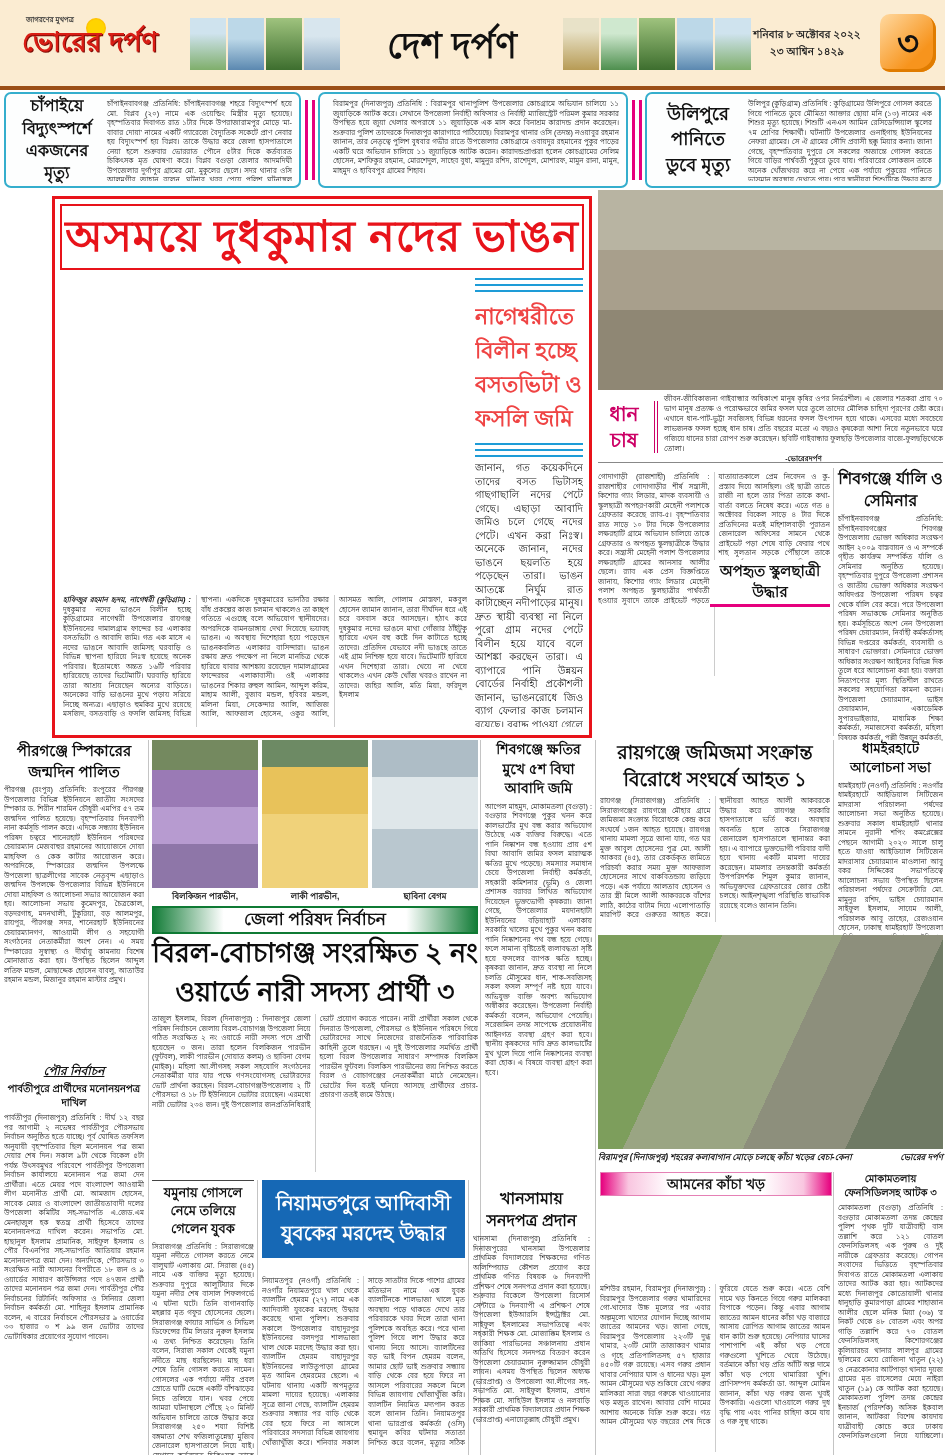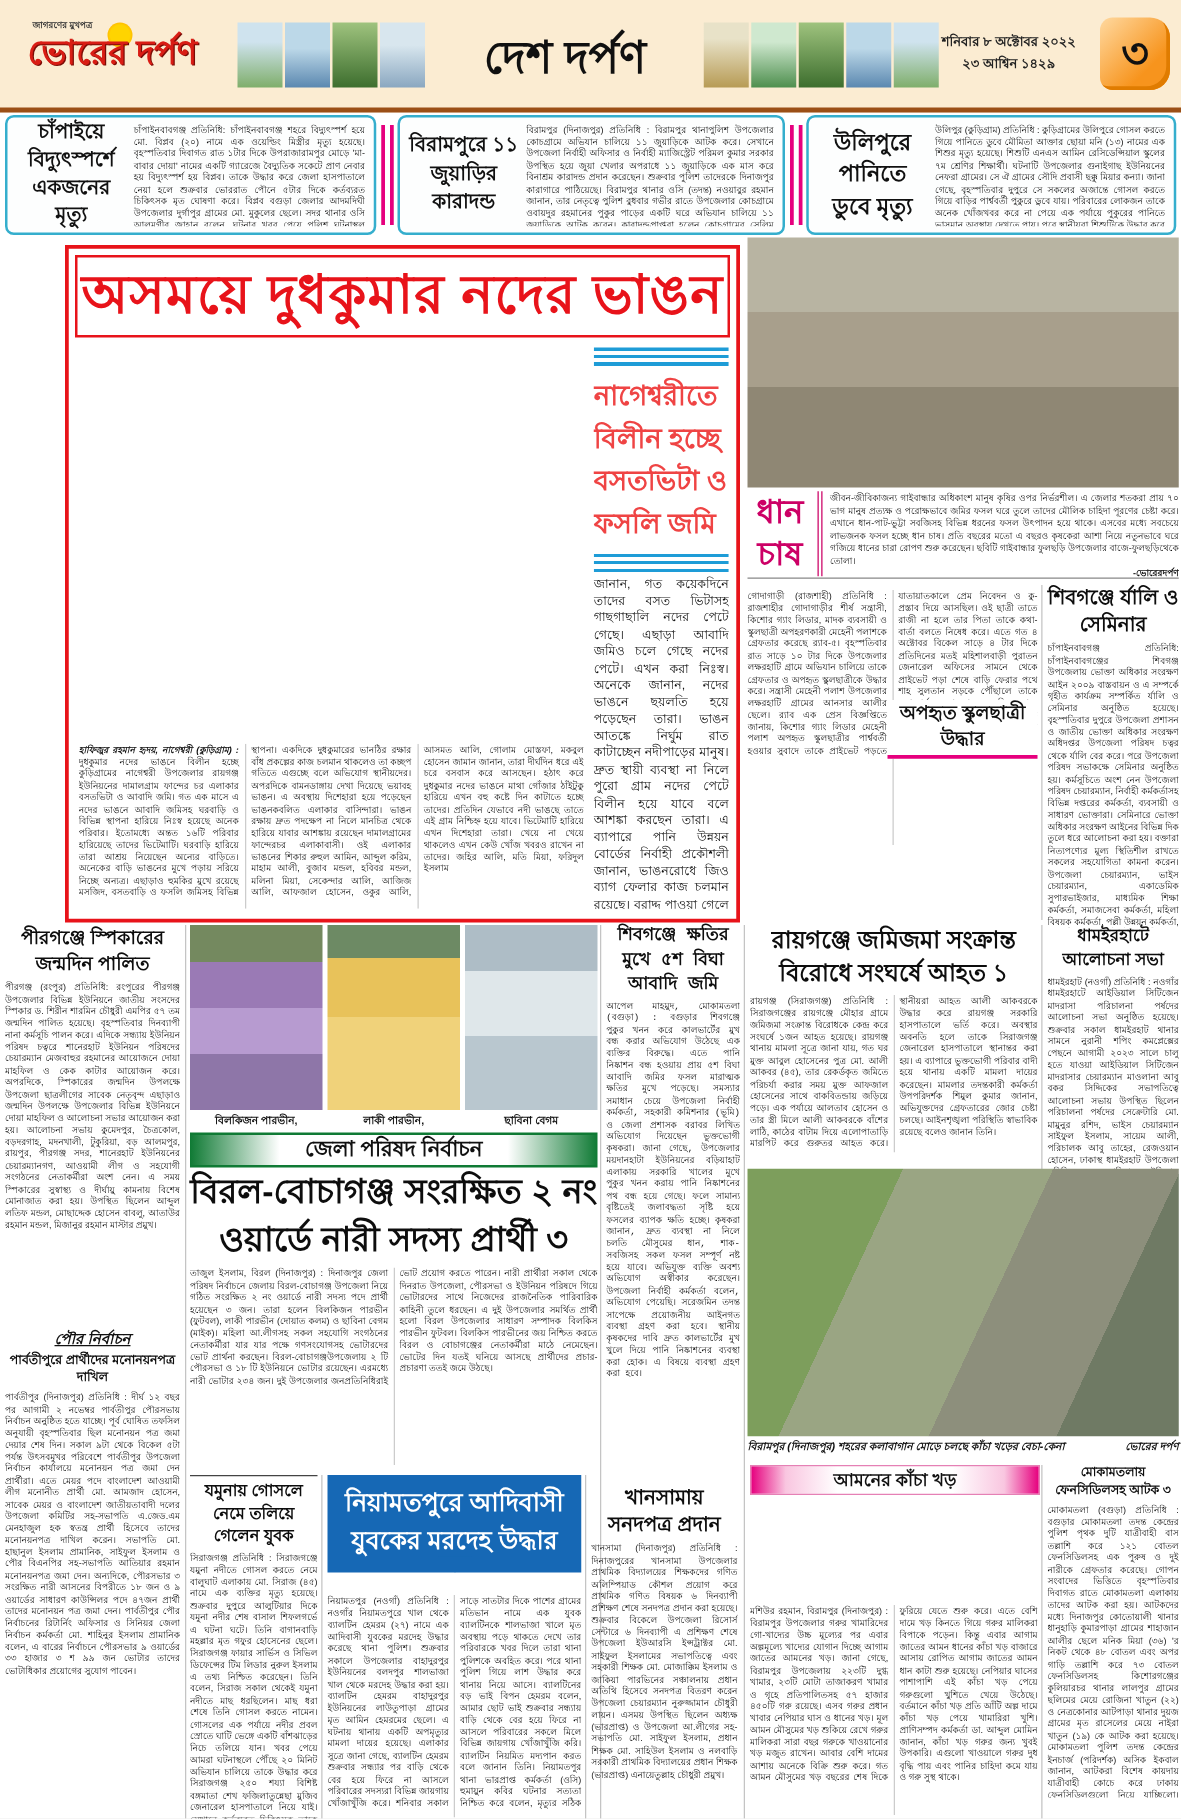--- a/index.html
+++ b/index.html
@@ -52,24 +52,24 @@
   .subhead{font-size:22px;font-weight:800;line-height:1.55;color:#ef4444;padding:4px 0;}
   .sidebody{font-size:10px;line-height:1.35;text-align:justify;}
   .maincols{position:absolute;left:8px;top:396px;width:404px;height:132px;font-size:7.2px;line-height:1.32;
             text-align:justify;column-count:3;column-gap:10px;column-rule:1px solid #cccccc;overflow:hidden;}
   .byline{font-weight:bold;font-style:italic;}
   
   .rice-photo{left:598px;top:190px;width:345px;height:200px;
       background:linear-gradient(180deg,#b8b4a2 0 30%,#a89f8c 30% 60%,#8f8774 60% 100%),
       radial-gradient(circle at 30% 45%,#3d3a33 6%,transparent 7%);}
   .ricecap{left:598px;top:394px;width:345px;height:66px;display:flex;}
-  .ricelabel{flex:0 0 52px;color:#cc0066;font-size:26px;font-weight:800;line-height:1.3;
+  .ricelabel{flex:0 0 52px;color:#cc0066;font-size:20px;font-weight:800;line-height:1.3;
              align-self:center;text-align:center;border-right:4px double #cc0066;padding-right:4px;margin-right:6px;}
   .riceText{flex:1;font-size:7.2px;line-height:1.4;text-align:justify;}
-  .ricecredit{text-align:right;font-weight:bold;}
+  .ricecredit{text-align:center;font-weight:bold;}
   .art-headline{font-weight:800;text-align:center;color:#0d0d0d;}
   .art-body{font-size:7.2px;line-height:1.32;text-align:justify;overflow:hidden;}
   .twocol{column-count:2;column-gap:9px;column-rule:1px solid #cccccc;}
   .inset{position:absolute;right:0;top:92px;width:120px;height:44px;background:#ffffff;
          font-size:15px;font-weight:800;text-align:center;line-height:1.4;border-bottom:3px solid #e6007e;}
   
   .greenbanner{background:linear-gradient(90deg,#0f7a34 0%,#ffffff 22%,#ffffff 78%,#0f7a34 100%);
                border-top:2px solid #0f7a34;border-bottom:2px solid #0f7a34;
                font-size:17px;font-weight:800;text-align:center;line-height:24px;}
   .pinkbanner{background:linear-gradient(90deg,#e6007e 0%,#f9c6e0 12%,#ffffff 30%,#ffffff 70%,#f9c6e0 88%,#e6007e 100%);
@@ -124,21 +124,20 @@
     </div>
     <div class="abs pagenum">৩</div>
   </div>
 
   <div class="abs brief" style="left:4px;width:297px;">
     <div class="brief-title" style="font-size:16px;">চাঁপাইয়ে বিদ্যুৎস্পর্শে একজনের মৃত্যু</div>
     <div class="brief-body">চাঁপাইনবাবগঞ্জ প্রতিনিধি: চাঁপাইনবাবগঞ্জ শহরে বিদ্যুৎস্পর্শ হয়ে মো. বিপ্লব (২০) নামে এক ওয়েল্ডিং মিস্ত্রীর মৃত্যু হয়েছে। বৃহস্পতিবার দিবাগত রাত ১টার দিকে উপরাজারামপুর মোড়ে 'মা-বাবার দোয়া' নামের একটি গ্যারেজে বৈদ্যুতিক সকেটে প্রাণ নেবার হয় বিদ্যুৎস্পর্শ হয় বিপ্লব। তাকে উদ্ধার করে জেলা হাসপাতালে নেয়া হলে শুক্রবার ভোররাত পৌনে ৫টার দিকে কর্তব্যরত চিকিৎসক মৃত ঘোষণা করে। বিপ্লব বগুড়া জেলার আদমদিঘী উপজেলার দুর্গাপুর গ্রামের মো. মুকুলের ছেলে। সদর থানার ওসি আলমগীর জাহান বলেন, ঘটনার খবর পেয়ে পুলিশ ঘটনাস্থল পরিদর্শন ও বিপ্লবের মরদেহ উদ্ধার করে। মুকুল কাজ শিখতে বগুড়া থেকে চাঁপাইনবাবগঞ্জ এসেছিল। শুক্রবার দুপুরে কোন ময়নাতদন্ত ছাড়াই পরিবারের নিকট মরদেহ হস্তান্তর করা হয়েছে।</div>
   </div>
   <div class="abs pinkbars" style="left:305px;"></div>
   <div class="abs brief" style="left:318px;width:310px;">
-    <div class="brief-title" style="font-size:16px;">বিরামপুরে ১১ জুয়াড়ির কারাদন্ড</div>
     <div class="brief-body">বিরামপুর (দিনাজপুর) প্রতিনিধি : বিরামপুর থানাপুলিশ উপজেলার কোচগ্রামে অভিযান চালিয়ে ১১ জুয়াড়িকে আটক করে। সেখানে উপজেলা নির্বাহী অফিসার ও নির্বাহী ম্যাজিস্ট্রেট পরিমল কুমার সরকার উপস্থিত হয়ে জুয়া খেলার অপরাধে ১১ জুয়াড়িকে এক মাস করে বিনাশ্রম কারাদন্ড প্রদান করেছেন। শুক্রবার পুলিশ তাদেরকে দিনাজপুর কারাগারে পাঠিয়েছে। বিরামপুর থানার ওসি (তদন্ত) নওয়াবুর রহমান জানান, তার নেতৃত্বে পুলিশ বুধবার গভীর রাতে উপজেলার কোচগ্রামে ওবায়দুর রহমানের পুকুর পাড়ের একটি ঘরে অভিযান চালিয়ে ১১ জুয়াড়িকে আটক করেন। কারাদন্ডপ্রাপ্তরা হলেন কোচগ্রামের সেলিম হোসেন, মশফিকুর রহমান, মোরশেদুল, সাহেব বুধা, মামুনুর রশিদ, রাশেদুল, মোশারফ, মামুন রানা, মামুন, মাহমুদ ও হাবিবপুর গ্রামের শিহাব।</div>
   </div>
   <div class="abs pinkbars" style="left:632px;"></div>
   <div class="abs brief" style="left:645px;width:296px;">
     <div class="brief-title" style="font-size:18px;">উলিপুরে পানিতে ডুবে মৃত্যু</div>
     <div class="brief-body">উলিপুর (কুড়িগ্রাম) প্রতিনিধি : কুড়িগ্রামের উলিপুরে গোসল করতে গিয়ে পানিতে ডুবে মৌমিতা আক্তার ছোয়া মনি (১৩) নামের এক শিশুর মৃত্যু হয়েছে। শিশুটি এনএস আমিন রেসিডেন্সিয়াল স্কুলের ৭ম শ্রেণির শিক্ষার্থী। ঘটনাটি উপজেলার গুনাইগাছ ইউনিয়নের নেফরা গ্রামের। সে ঐ গ্রামের সৌদি প্রবাসী ছক্কু মিয়ার কন্যা। জানা গেছে, বৃহস্পতিবার দুপুরে সে সকলের অজান্তে গোসল করতে গিয়ে বাড়ির পার্শ্ববর্তী পুকুরে ডুবে যায়। পরিবারের লোকজন তাকে অনেক খোঁজখবর করে না পেয়ে এক পর্যায়ে পুকুরের পানিতে ভাসমান অবস্থায় দেখতে পায়। পরে স্থানীয়রা শিশুটিকে উদ্ধার করে উপজেলা স্বাস্থ্য কমপ্লেক্সে নিলে কর্তব্যরত চিকিৎসক তাকে মৃত ঘোষণা করেন। উলিপুর থানার পুলিশ পরিদর্শক (তদন্ত) মো. রুহুল আমীন ঘটনার সত্যতা নিশ্চিত করেছেন।</div>
   </div>
 
   <div class="abs mainbox">
     <div class="main-headline">অসময়ে দুধকুমার নদের ভাঙন</div>
@@ -197,21 +196,21 @@
   <div class="abs portrait po2" style="left:262px;"></div>
   <div class="abs portrait po3" style="left:372px;"></div>
   <div class="abs photocap" style="left:152px;top:890px;width:106px;">বিলকিজন পারভীন,</div>
   <div class="abs photocap" style="left:262px;top:890px;width:106px;">লাকী পারভীন,</div>
   <div class="abs photocap" style="left:372px;top:890px;width:106px;">ছাবিনা বেগম</div>
 
   <div class="abs greenbanner" style="left:152px;top:906px;width:326px;height:24px;">জেলা পরিষদ নির্বাচন</div>
   <div class="abs art-headline" style="left:152px;top:934px;width:326px;height:78px;font-size:27px;line-height:39px;">বিরল-বোচাগঞ্জ সংরক্ষিত ২ নং ওয়ার্ডে নারী সদস্য প্রার্থী ৩</div>
   <div class="abs art-body twocol" style="left:152px;top:1014px;width:326px;height:158px;">তাজুল ইসলাম, বিরল (দিনাজপুর) : দিনাজপুর জেলা পরিষদ নির্বাচনে জেলায় বিরল-বোচাগঞ্জ উপজেলা নিয়ে গঠিত সংরক্ষিত ২ নং ওয়ার্ডে নারী সদস্য পদে প্রার্থী হয়েছেন ৩ জন। তারা হলেন বিলকিজন পারভীন (ফুটবল), লাকী পারভীন (দোয়াত কলম) ও ছাবিনা বেগম (মাইক)। মহিলা আ.লীগসহ সকল সহযোগি সংগঠনের নেতাকর্মীরা যার যার পক্ষে গণসংযোগসহ ভোটারদের ভোট প্রার্থনা করছেন। বিরল-বোচাগঞ্জউপজেলায় ২ টি পৌরসভা ও ১৮ টি ইউনিয়নে ভোটার রয়েছেন। এরমধ্যে নারী ভোটার ২৩৪ জন। দুই উপজেলার জনপ্রতিনিধিরাই ভোট প্রয়োগ করতে পারেন। নারী প্রার্থীরা সকাল থেকে দিনরাত উপজেলা, পৌরসভা ও ইউনিয়ন পরিষদে গিয়ে ভোটারদের সাথে নিজেদের রাজনৈতিক পারিবারিক কাহিনী তুলে ধরছেন। এ দুই উপজেলার সমর্থিত প্রার্থী হলো বিরল উপজেলার সাধারণ সম্পাদক বিলকিস পারভীন ফুটবল। বিলকিস পারভীনের জয় নিশ্চিত করতে বিরল ও বোচাগঞ্জের নেতাকর্মীরা মাঠে নেমেছেন। ভোটের দিন যতই ঘনিয়ে আসছে প্রার্থীদের প্রচার-প্রচারণা ততই জমে উঠছে।</div>
 
-  <div class="abs" style="left:485px;top:740px;width:107px;height:438px;font-family:Liberation Mono, monospace;">
+  <div class="abs" style="left:485px;top:740px;width:107px;height:438px;">
     <div class="art-headline" style="font-size:14px;line-height:1.4;">শিবগঞ্জে ক্ষতির মুখে ৫শ বিঘা আবাদি জমি</div>
     <div class="art-body" style="margin-top:3px;height:390px;">আপেল মাহমুদ, মোকামতলা (বগুড়া) : বগুড়ার শিবগঞ্জে পুকুর খনন করে কালভার্টের মুখ বন্ধ করার অভিযোগ উঠেছে এক ব্যক্তির বিরুদ্ধে। এতে পানি নিষ্কাশন বন্ধ হওয়ায় প্রায় ৫শ বিঘা আবাদি জমির ফসল মারাত্মক ক্ষতির মুখে পড়েছে। সমস্যার সমাধান চেয়ে উপজেলা নির্বাহী কর্মকর্তা, সহকারী কমিশনার (ভূমি) ও জেলা প্রশাসক বরাবর লিখিত অভিযোগ দিয়েছেন ভুক্তভোগী কৃষকরা। জানা গেছে, উপজেলার ময়দানহাটা ইউনিয়নের বড়িয়াহাট এলাকায় সরকারি খালের মুখে পুকুর খনন করায় পানি নিষ্কাশনের পথ বন্ধ হয়ে গেছে। ফলে সামান্য বৃষ্টিতেই জলাবদ্ধতা সৃষ্টি হয়ে ফসলের ব্যাপক ক্ষতি হচ্ছে। কৃষকরা জানান, দ্রুত ব্যবস্থা না নিলে চলতি মৌসুমের ধান, শাক-সবজিসহ সকল ফসল সম্পূর্ণ নষ্ট হয়ে যাবে। অভিযুক্ত ব্যক্তি অবশ্য অভিযোগ অস্বীকার করেছেন। উপজেলা নির্বাহী কর্মকর্তা বলেন, অভিযোগ পেয়েছি। সরেজমিন তদন্ত সাপেক্ষে প্রয়োজনীয় আইনগত ব্যবস্থা গ্রহণ করা হবে। স্থানীয় কৃষকদের দাবি দ্রুত কালভার্টের মুখ খুলে দিয়ে পানি নিষ্কাশনের ব্যবস্থা করা হোক। এ বিষয়ে ব্যবস্থা গ্রহণ করা হবে।</div>
   </div>
 
   <div class="abs" style="left:600px;top:740px;width:230px;height:190px;">
     <div class="art-headline" style="font-size:19px;line-height:1.4;">রায়গঞ্জে জমিজমা সংক্রান্ত বিরোধে সংঘর্ষে আহত ১</div>
     <div class="art-body twocol" style="margin-top:3px;height:126px;">রায়গঞ্জ (সিরাজগঞ্জ) প্রতিনিধি : সিরাজগঞ্জের রায়গঞ্জে মৌহার গ্রামে জমিজমা সংক্রান্ত বিরোধকে কেন্দ্র করে সংঘর্ষে ১জন আহত হয়েছে। রায়গঞ্জ থানায় মামলা সূত্রে জানা যায়, গত ঘর মুক্ত আবুল হোসেনের পুত্র মো. আলী আকবর (৪৫), তার রেকর্ডকৃত জমিতে পরিচর্যা করার সময় মুক্ত আফজাল হোসেনের সাথে বাকবিতন্ডায় জড়িয়ে পড়ে। এক পর্যায়ে আলতাব হোসেন ও তার স্ত্রী মিলে আলী আকবরকে বাঁশের লাঠি, কাঠের বাটাম দিয়ে এলোপাতাড়ি মারপিট করে গুরুতর আহত করে। স্থানীয়রা আহত আলী আকবরকে উদ্ধার করে রায়গঞ্জ সরকারি হাসপাতালে ভর্তি করে। অবস্থার অবনতি হলে তাকে সিরাজগঞ্জ জেনারেল হাসপাতালে স্থানান্তর করা হয়। এ ব্যাপারে ভুক্তভোগী পরিবার বাদী হয়ে থানায় একটি মামলা দায়ের করেছেন। মামলার তদন্তকারী কর্মকর্তা উপপরিদর্শক শিমুল কুমার জানান, অভিযুক্তদের গ্রেফতারের জোর চেষ্টা চলছে। আইনশৃঙ্খলা পরিস্থিতি স্বাভাবিক রয়েছে বলেও জানান তিনি।</div>
   </div>
 
   <div class="abs" style="left:838px;top:740px;width:105px;height:200px;">

